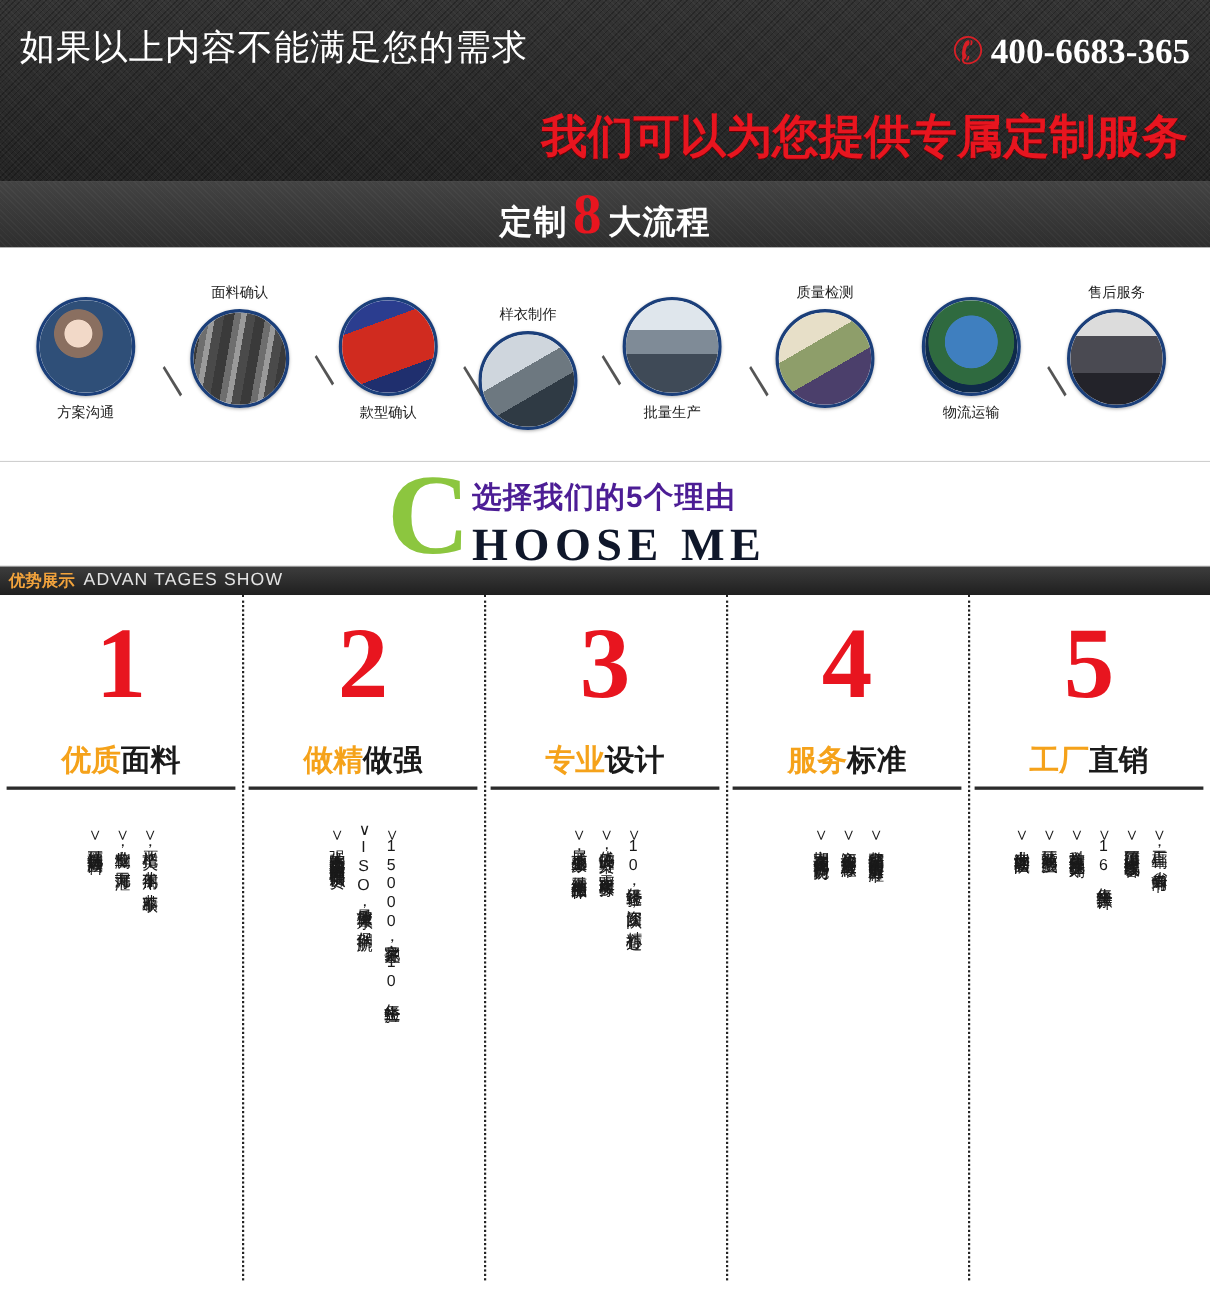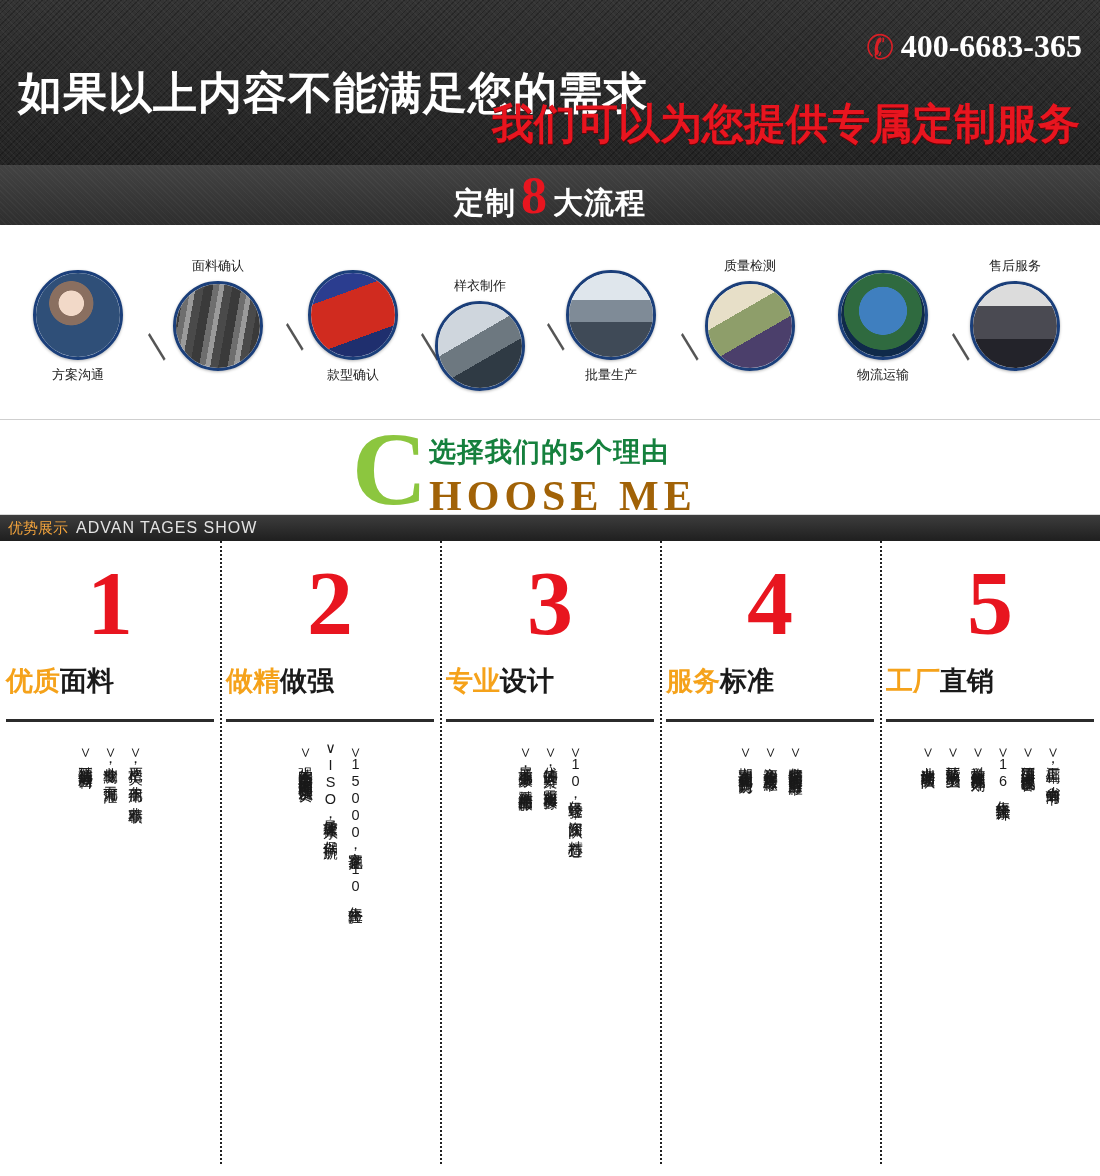--- a/index.html
+++ b/index.html
@@ -20,26 +20,25 @@
     background-image:
       repeating-linear-gradient(45deg, rgba(255,255,255,0.035) 0px, rgba(255,255,255,0.035) 1px, transparent 1px, transparent 4px),
       repeating-linear-gradient(-45deg, rgba(0,0,0,0.25) 0px, rgba(0,0,0,0.25) 1px, transparent 1px, transparent 4px),
       linear-gradient(#343434, #242424);
     overflow: hidden;
   }
   .banner-line1 {
     position: absolute;
     left: 18px;
     top: 22px;
-    font-size: 44px;
-    font-weight: bold;
+    font-size: 32px;
+    font-weight: normal;
     color: #ffffff;
     letter-spacing: 1px;
     white-space: nowrap;
-    margin-top: 42px;
   }
   .phone-box {
     position: absolute;
     right: 18px;
     top: 28px;
     display: flex;
     align-items: center;
     gap: 6px;
   }
   .phone-icon {
@@ -169,44 +168,44 @@
     font-size: 104px;
     line-height: 0.82;
     font-weight: bold;
     color: #8cc63f;
     margin-right: 2px;
   }
   .choose-right { padding-top: 8px; }
   .choose-cn {
     font-size: 27px;
     font-weight: bold;
-    color: #15803d;
+    color: #4c1d95;
     letter-spacing: 1px;
   }
   .choose-en {
     font-family: "Liberation Serif", serif;
     font-size: 42px;
     font-weight: bold;
-    color: #a16207;
+    color: #0f172a;
     letter-spacing: 5px;
     margin-top: 2px;
   }
 
   
   .adv-bar {
     position: relative;
     width: 1100px;
     height: 26px;
     background: linear-gradient(#3d3d3d, #1f1f1f);
     display: flex;
     align-items: center;
     padding-left: 8px;
     gap: 8px;
   }
-  .adv-cn { color: #f2a33c; font-size: 15px; font-weight: normal; text-align: right; }
+  .adv-cn { color: #f2a33c; font-size: 15px; font-weight: bold; text-align: right; }
   .adv-en { color: #e4e4e4; font-size: 16px; letter-spacing: 1px; }
 
   
   .reasons {
     position: relative;
     width: 1100px;
     height: 623px;
     display: flex;
     background: #ffffff;
   }
@@ -226,27 +225,27 @@
     font-family: "Liberation Serif", serif;
     font-size: 92px;
     font-weight: bold;
     color: #e8151f;
     text-align: center;
     line-height: 1;
     padding-top: 16px;
     height: 118px;
   }
   .col-title {
-    text-align: left;
+    text-align: center;
     font-size: 27px;
     font-weight: bold;
     color: #1a1a1a;
-    padding-bottom: 20px;
+    padding-bottom: 6px;
     border-bottom: 3px solid #2b2b2b;
-    margin: 4px 6px;
+    margin: 14px 6px;
     white-space: nowrap;
   }
   .col-title .hl { color: #f5a21a; }
   .bullets {
     display: flex;
     flex-direction: row-reverse;
     justify-content: center;
     gap: 4px;
     padding: 14px 4px 0 4px;
     height: 480px;

